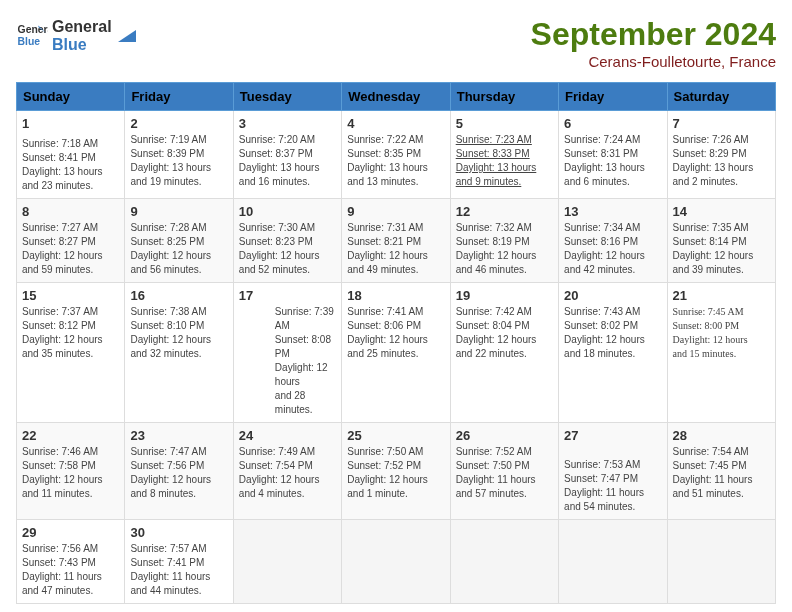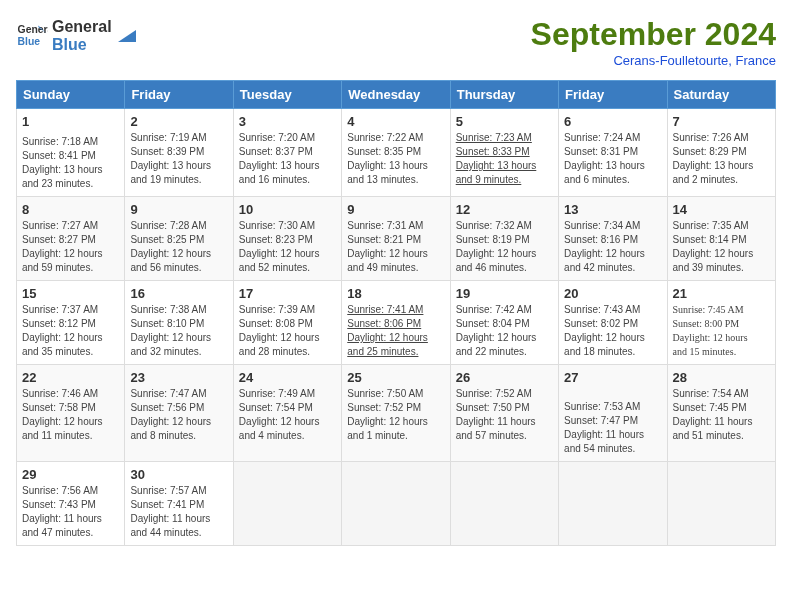--- a/index.html
+++ b/index.html
@@ -27,31 +27,31 @@
     }
     .title-block {
       text-align: right;
     }
     .month-title {
       font-size: 32px;
       font-weight: bold;
       color: #4d7c0f;
     }
     .location {
-      font-size: 13px;
-      color: #1d4ed8;
+      font-size: 15px;
+      color: #7f1d1d;
     }
     .calendar {
       width: 100%;
       border-collapse: collapse;
       table-layout: fixed;
     }
     .calendar th {
       background-color: #3a7cc1;
-      color: #ffffff;
+      color: #000000;
       text-align: left;
       padding: 6px 6px;
       font-size: 13px;
       font-weight: bold;
       border: 1px solid #5a9cd6;
     }
     .calendar td {
       vertical-align: top;
       padding: 5px 5px;
       font-size: 10.5px;
@@ -227,28 +227,28 @@
         </td>
         <td>
           <span class="day-num">16</span>
           <div class="day-info" style="white-space: pre-line;">Sunrise: 7:38 AM
 Sunset: 8:10 PM
 Daylight: 12 hours
 and 32 minutes.</div>
         </td>
         <td>
           <span class="day-num">17</span>
-          <div class="day-info" style="white-space: pre-line;">Sunrise: 7:39 AM
+          <div class="day-info" style="white-space: pre-line; margin-left: 36px;">Sunrise: 7:39 AM
 Sunset: 8:08 PM
 Daylight: 12 hours
 and 28 minutes.</div>
         </td>
         <td>
           <span class="day-num">18</span>
-          <div class="day-info" style="white-space: pre-line; text-decoration: underline;">Sunrise: 7:41 AM
+          <div class="day-info" style="white-space: pre-line;">Sunrise: 7:41 AM
 Sunset: 8:06 PM
 Daylight: 12 hours
 and 25 minutes.</div>
         </td>
         <td>
           <span class="day-num">19</span>
           <div class="day-info" style="white-space: pre-line;">Sunrise: 7:42 AM
 Sunset: 8:04 PM
 Daylight: 12 hours
 and 22 minutes.</div>

